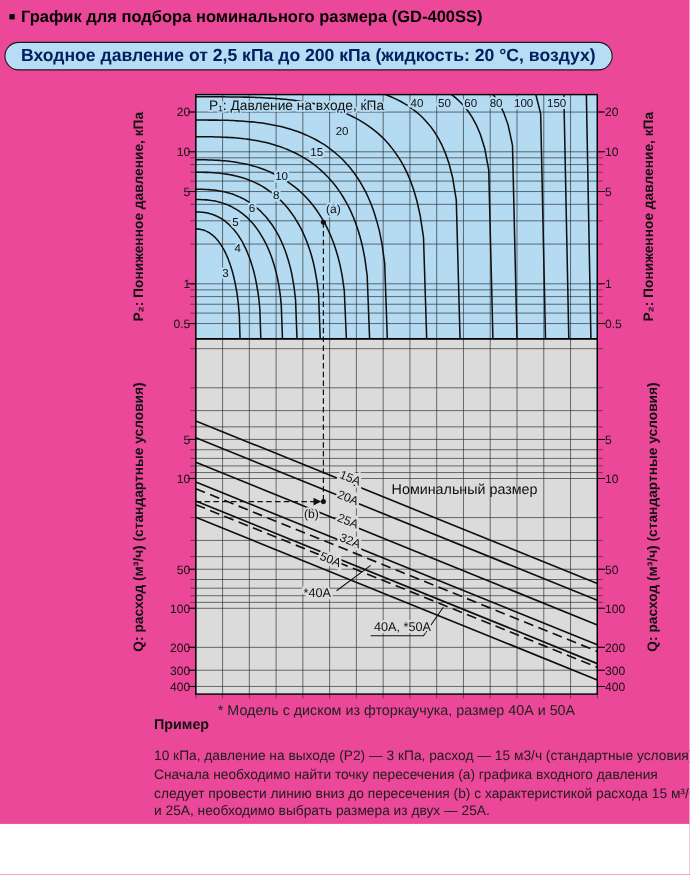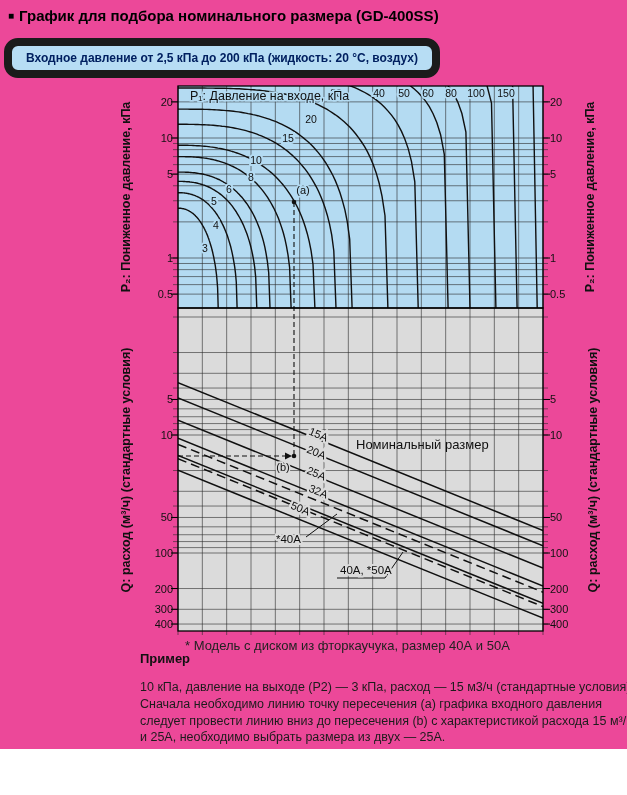--- a/index.html
+++ b/index.html
@@ -1,24 +1,24 @@
 <!DOCTYPE html>
 <html><head>
 <meta charset="utf-8">
 <style>
   html,body{margin:0;padding:0;background:#fff;}
   body{font-family:"Liberation Sans", sans-serif; color:#111;}
   #page{position:relative;width:627px;height:749px;background:#ec4899;overflow:hidden;}
   #title-row{position:absolute;top:7px;left:8px;font-size:15px;font-weight:bold;color:#000;white-space:nowrap;}
   #title-row .bullet{font-size:10px;vertical-align:2px;margin-right:5px;}
   #banner{position:absolute;top:38px;left:4px;height:24px;line-height:24px;
-          padding:0 14px;border:8px solid #404040;border-radius:14px;
-          font-size:12px;font-weight:bold;white-space:nowrap;}
+          padding:0 14px;border:1px solid #404040;border-radius:14px;
+          font-size:16px;font-weight:bold;white-space:nowrap;}
   #chart-svg{position:absolute;left:0;top:75px;}
-  #footnote{position:absolute;left:185px;top:638px;font-size:13px;color:#222;white-space:nowrap;}
+  #footnote{position:absolute;left:198px;top:638px;font-size:13px;color:#222;white-space:nowrap;}
   #example{position:absolute;left:140px;top:651px;width:487px;}
   #example .heading{font-weight:bold;font-size:13px;margin-bottom:13px;}
   #example .line{font-size:12.5px;line-height:16.8px;white-space:nowrap;color:#1c1c1c;}
 </style>
 </head>
 <body>
 
 <div id="page">
   <div id="title-row">
     <span class="bullet">■</span><span>График для подбора номинального размера (GD-400SS)</span>
@@ -315,18 +315,18 @@
       <line x1="543" y1="624.0430789766996" x2="550" y2="624.0430789766996" stroke="#000" stroke-width="1"></line>
       <text x="130" y="197" font-size="12.5" font-weight="bold" fill="#111" text-anchor="middle" transform="rotate(-90 130 197)">P₂: Пониженное давление, кПа</text>
       <text x="594" y="197" font-size="12.5" font-weight="bold" fill="#111" text-anchor="middle" transform="rotate(-90 594 197)">P₂: Пониженное давление, кПа</text>
       <text x="130" y="470" font-size="12.5" font-weight="bold" fill="#111" text-anchor="middle" transform="rotate(-90 130 470)">Q: расход (м³/ч) (стандартные условия)</text>
       <text x="597" y="470" font-size="12.5" font-weight="bold" fill="#111" text-anchor="middle" transform="rotate(-90 597 470)">Q: расход (м³/ч) (стандартные условия)</text>
     </svg>
   <div id="footnote">* Модель с диском из фторкаучука, размер 40А и 50А</div>
   <div id="example">
     <div class="heading">Пример</div>
       <div class="line">10 кПа, давление на выходе (P2) — 3 кПа, расход — 15 м3/ч (стандартные условия).</div>
-      <div class="line">Сначала необходимо линию точку пересечения (a) графика входного давления</div>
+      <div class="line">Сначала необходимо найти точку пересечения (a) графика входного давления</div>
       <div class="line">следует провести линию вниз до пересечения (b) с характеристикой расхода 15 м³/ч</div>
       <div class="line">и 25А, необходимо выбрать размера из двух — 25А.</div>
       <div class="line">*Коэффициент запаса следует принять равным 80-90 %.</div>
     </div>
 </div>
 
 </body></html>

